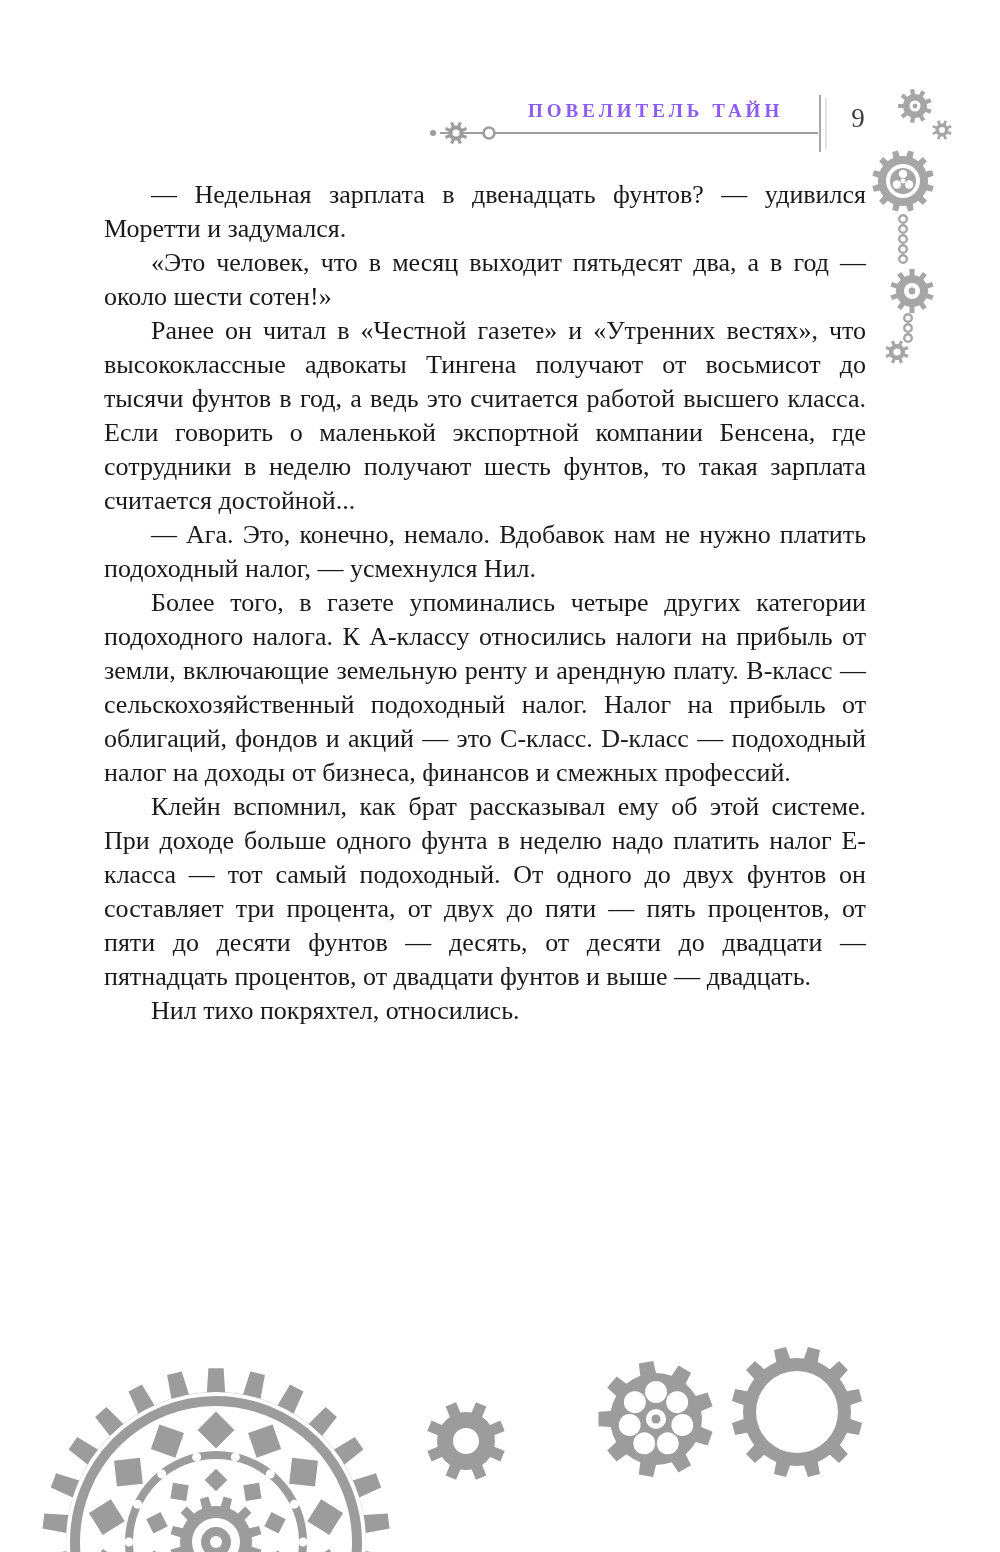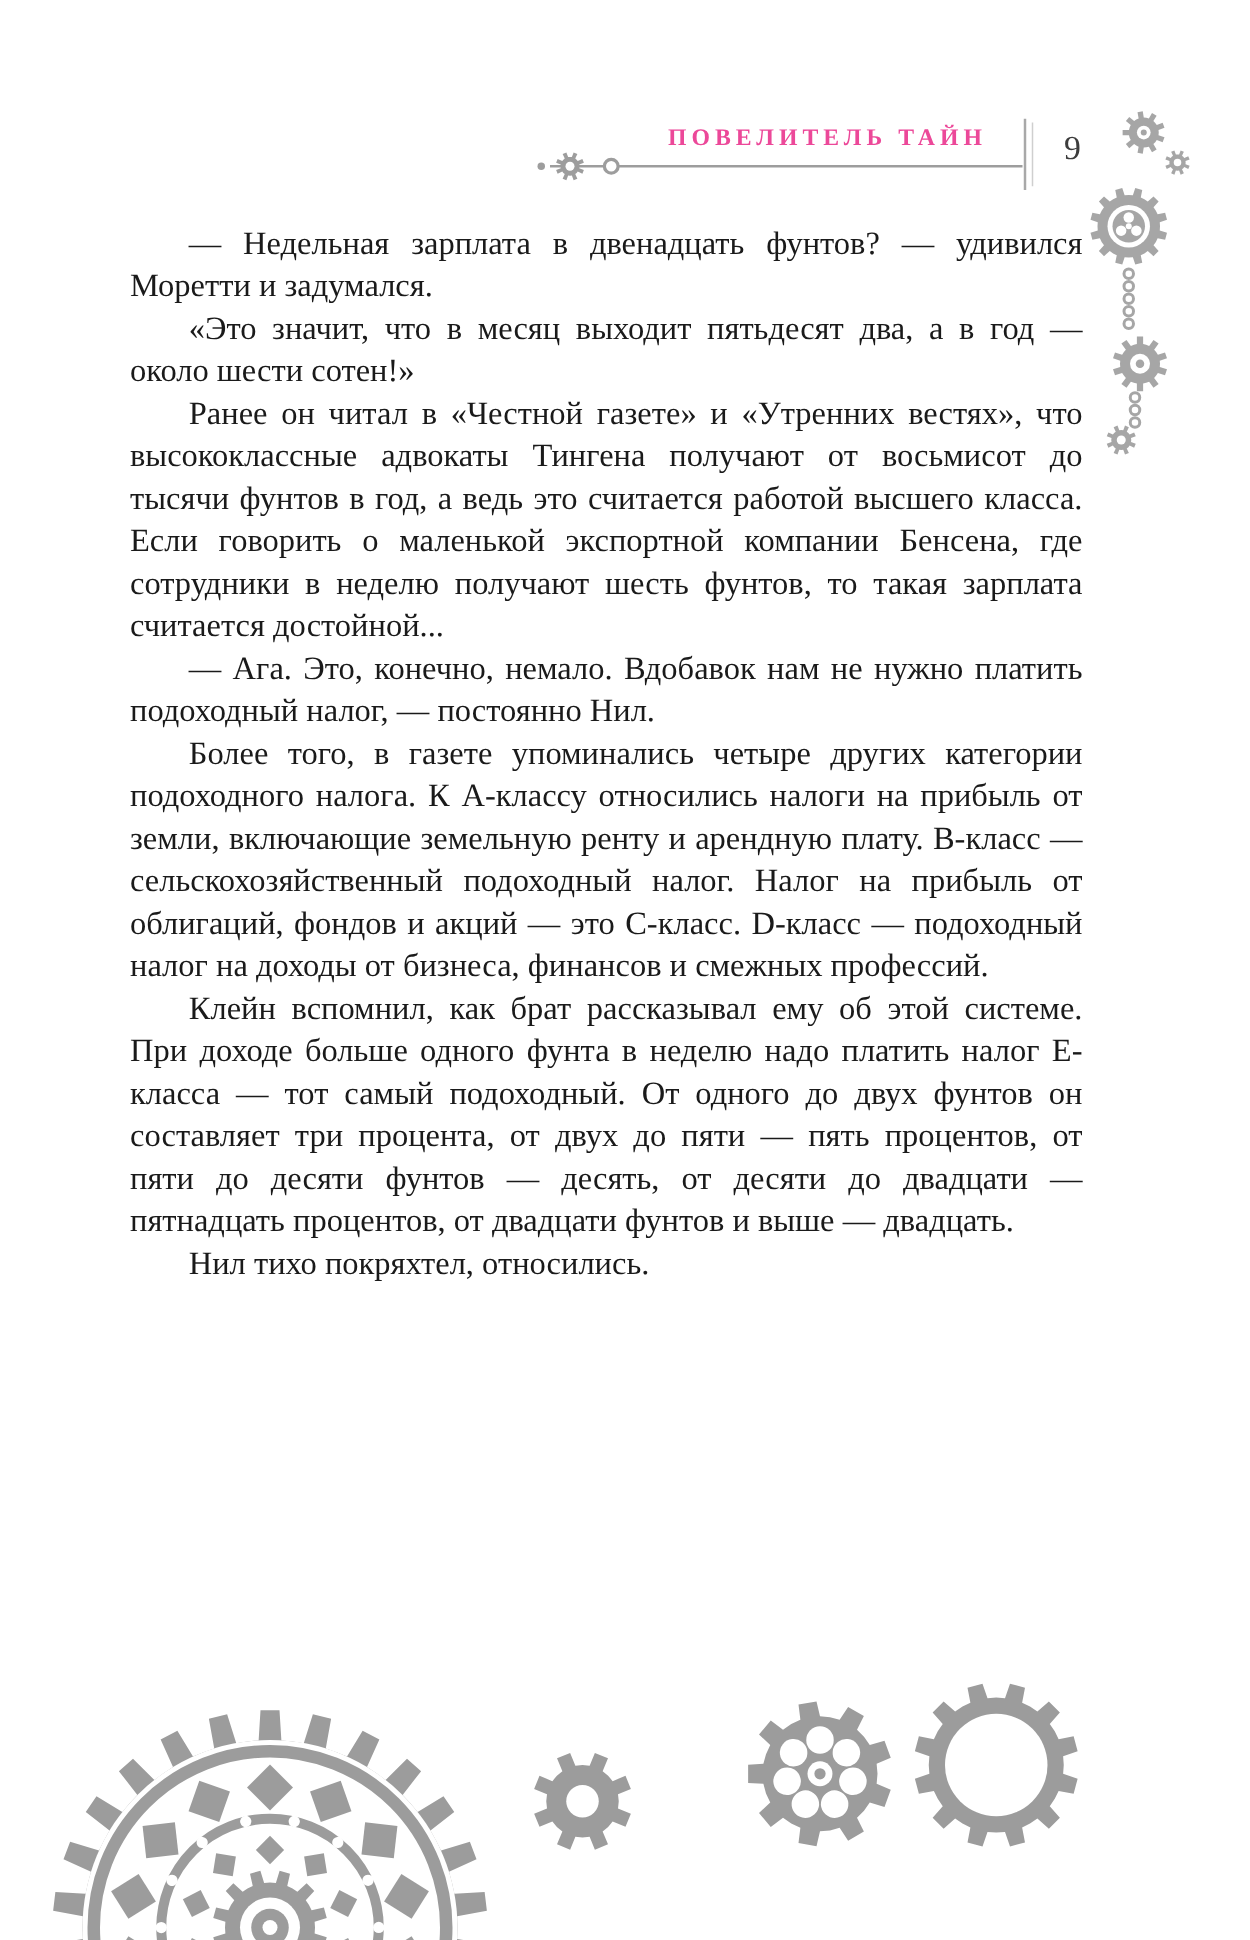--- a/index.html
+++ b/index.html
@@ -14,25 +14,25 @@
   .ornaments {
     position: absolute;
     left: 0; top: 0;
     pointer-events: none;
   }
   .running-head {
     position: absolute;
     top: 100px;
     left: 528px;
     width: 268px;
-    text-align: center;
+    text-align: left;
     font-size: 19px;
     font-weight: bold;
     letter-spacing: 4px;
-    color: #ec4899;
+    color: #8b5cf6;
     white-space: nowrap;
   }
   .page-num {
     position: absolute;
     top: 103px;
     left: 838px;
     width: 40px;
     text-align: center;
     font-size: 27px;
     color: #3c3c3c;
@@ -53,23 +53,23 @@
   }
 </style>
 </head>
 <body>
 
 <div class="running-head">ПОВЕЛИТЕЛЬ ТАЙН</div>
 <div class="page-num">9</div>
 
 <main class="text-block">
   <p>— Недельная зарплата в двенадцать фунтов? — удивился Моретти и задумался.</p>
-  <p>«Это значит, что в месяц выходит пятьдесят два, а в год — около шести сотен!»</p>
+  <p>«Это человек, что в месяц выходит пятьдесят два, а в год — около шести сотен!»</p>
   <p>Ранее он читал в «Честной газете» и «Утренних вестях», что высококлассные адвокаты Тингена получают от восьмисот до тысячи фунтов в год, а ведь это считается работой высшего класса. Если говорить о маленькой экспортной компании Бен­сена, где сотрудники в неделю получают шесть фунтов, то та­кая зарплата считается достойной...</p>
-  <p>— Ага. Это, конечно, немало. Вдобавок нам не нужно пла­тить подоходный налог, — постоянно Нил.</p>
+  <p>— Ага. Это, конечно, немало. Вдобавок нам не нужно пла­тить подоходный налог, — усмехнулся Нил.</p>
   <p>Более того, в газете упоминались четыре других категории подоходного налога. К A-классу относились налоги на при­быль от земли, включающие земельную ренту и арендную пла­ту. B-класс — сельскохозяйственный подоходный налог. На­лог на прибыль от облигаций, фондов и акций — это C-класс. D-класс — подоходный налог на доходы от бизнеса, финансов и смежных профессий.</p>
   <p>Клейн вспомнил, как брат рассказывал ему об этой систе­ме. При доходе больше одного фунта в неделю надо платить налог E-класса — тот самый подоходный. От одного до двух фунтов он составляет три процента, от двух до пяти — пять процентов, от пяти до десяти фунтов — десять, от десяти до двадцати — пятнадцать процентов, от двадцати фунтов и выше — двадцать.</p>
   <p>Нил тихо покряхтел, относились.</p>
 </main>
 
 <svg class="ornaments" width="1000" height="1552" viewBox="0 0 1000 1552" aria-hidden="true">
 
   <g>
     <line x1="440" y1="133" x2="818" y2="133" stroke="#9d9d9d" stroke-width="2"></line>
     <circle cx="433" cy="133" r="3" fill="#9d9d9d"></circle>

